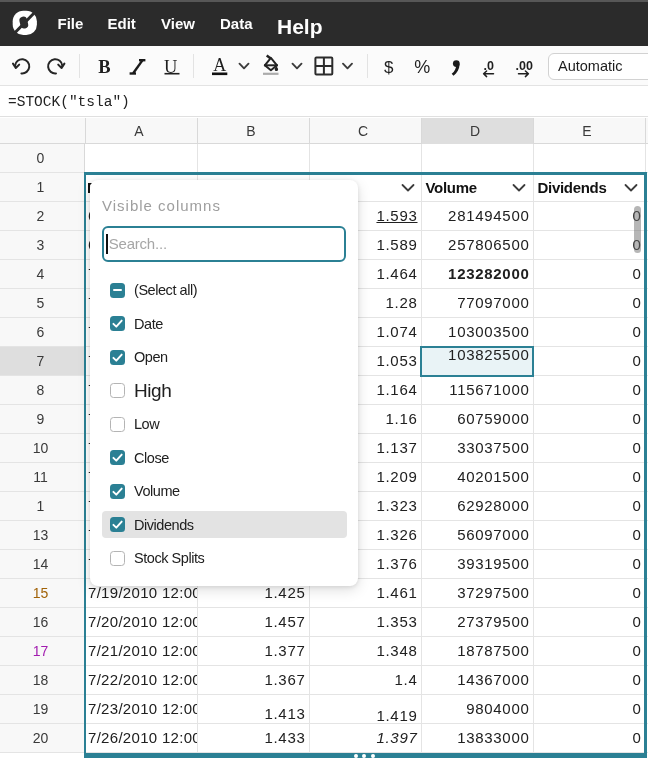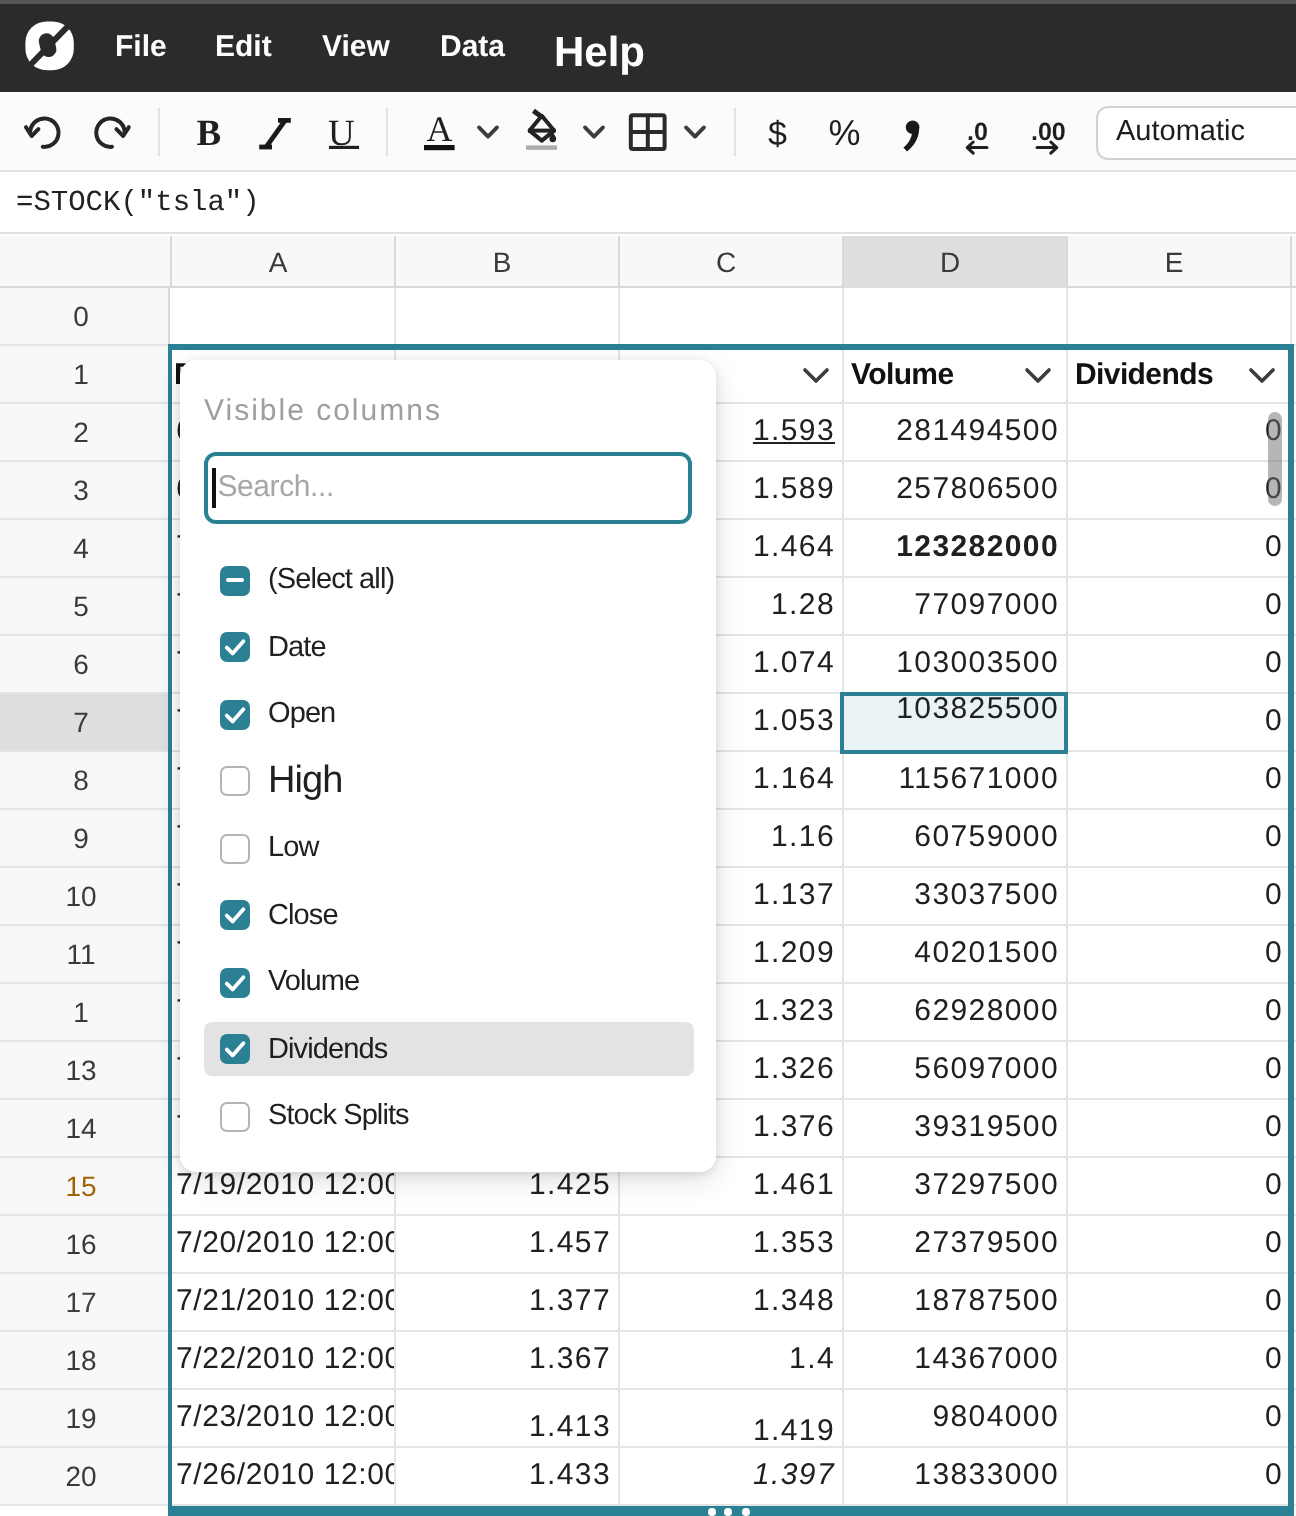--- a/index.html
+++ b/index.html
@@ -123,21 +123,21 @@
 <div class="abs" style="left:0;top:491.5px;width:85px;height:29.0px;background:#f8f8f8;border-bottom:1px solid #e4e4e4;border-right:1px solid #d9d9d9;box-sizing:border-box;display:flex;align-items:center;justify-content:center;padding-right:3px;font-size:14px;color:#3a3a3a;">1</div>
 <div class="abs" style="left:85px;top:519.5px;width:563px;height:1px;background:#e4e4e4;"></div>
 <div class="abs" style="left:0;top:520.5px;width:85px;height:29.0px;background:#f8f8f8;border-bottom:1px solid #e4e4e4;border-right:1px solid #d9d9d9;box-sizing:border-box;display:flex;align-items:center;justify-content:center;padding-right:3px;font-size:14px;color:#3a3a3a;">13</div>
 <div class="abs" style="left:85px;top:548.5px;width:563px;height:1px;background:#e4e4e4;"></div>
 <div class="abs" style="left:0;top:549.5px;width:85px;height:29.0px;background:#f8f8f8;border-bottom:1px solid #e4e4e4;border-right:1px solid #d9d9d9;box-sizing:border-box;display:flex;align-items:center;justify-content:center;padding-right:3px;font-size:14px;color:#3a3a3a;">14</div>
 <div class="abs" style="left:85px;top:577.5px;width:563px;height:1px;background:#e4e4e4;"></div>
 <div class="abs" style="left:0;top:578.5px;width:85px;height:29.0px;background:#f8f8f8;border-bottom:1px solid #e4e4e4;border-right:1px solid #d9d9d9;box-sizing:border-box;display:flex;align-items:center;justify-content:center;padding-right:3px;font-size:14px;color:#a16207;">15</div>
 <div class="abs" style="left:85px;top:606.5px;width:563px;height:1px;background:#e4e4e4;"></div>
 <div class="abs" style="left:0;top:607.5px;width:85px;height:29.0px;background:#f8f8f8;border-bottom:1px solid #e4e4e4;border-right:1px solid #d9d9d9;box-sizing:border-box;display:flex;align-items:center;justify-content:center;padding-right:3px;font-size:14px;color:#3a3a3a;">16</div>
 <div class="abs" style="left:85px;top:635.5px;width:563px;height:1px;background:#e4e4e4;"></div>
-<div class="abs" style="left:0;top:636.5px;width:85px;height:29.0px;background:#f8f8f8;border-bottom:1px solid #e4e4e4;border-right:1px solid #d9d9d9;box-sizing:border-box;display:flex;align-items:center;justify-content:center;padding-right:3px;font-size:14px;color:#404040;">17</div>
+<div class="abs" style="left:0;top:636.5px;width:85px;height:29.0px;background:#f8f8f8;border-bottom:1px solid #e4e4e4;border-right:1px solid #d9d9d9;box-sizing:border-box;display:flex;align-items:center;justify-content:center;padding-right:3px;font-size:14px;color:#a21caf;">17</div>
 <div class="abs" style="left:85px;top:664.5px;width:563px;height:1px;background:#e4e4e4;"></div>
 <div class="abs" style="left:0;top:665.5px;width:85px;height:29.0px;background:#f8f8f8;border-bottom:1px solid #e4e4e4;border-right:1px solid #d9d9d9;box-sizing:border-box;display:flex;align-items:center;justify-content:center;padding-right:3px;font-size:14px;color:#3a3a3a;">18</div>
 <div class="abs" style="left:85px;top:693.5px;width:563px;height:1px;background:#e4e4e4;"></div>
 <div class="abs" style="left:0;top:694.5px;width:85px;height:29.0px;background:#f8f8f8;border-bottom:1px solid #e4e4e4;border-right:1px solid #d9d9d9;box-sizing:border-box;display:flex;align-items:center;justify-content:center;padding-right:3px;font-size:14px;color:#3a3a3a;">19</div>
 <div class="abs" style="left:85px;top:722.5px;width:563px;height:1px;background:#e4e4e4;"></div>
 <div class="abs" style="left:0;top:723.5px;width:85px;height:29.0px;background:#f8f8f8;border-bottom:1px solid #e4e4e4;border-right:1px solid #d9d9d9;box-sizing:border-box;display:flex;align-items:center;justify-content:center;padding-right:3px;font-size:14px;color:#3a3a3a;">20</div>
 <div class="abs" style="left:85px;top:751.5px;width:563px;height:1px;background:#e4e4e4;"></div>
 <div class="abs" style="left:197px;top:143.5px;width:1px;height:614.5px;background:#e4e4e4;"></div>
 <div class="abs" style="left:309px;top:143.5px;width:1px;height:614.5px;background:#e4e4e4;"></div>
 <div class="abs" style="left:421px;top:143.5px;width:1px;height:614.5px;background:#e4e4e4;"></div>

